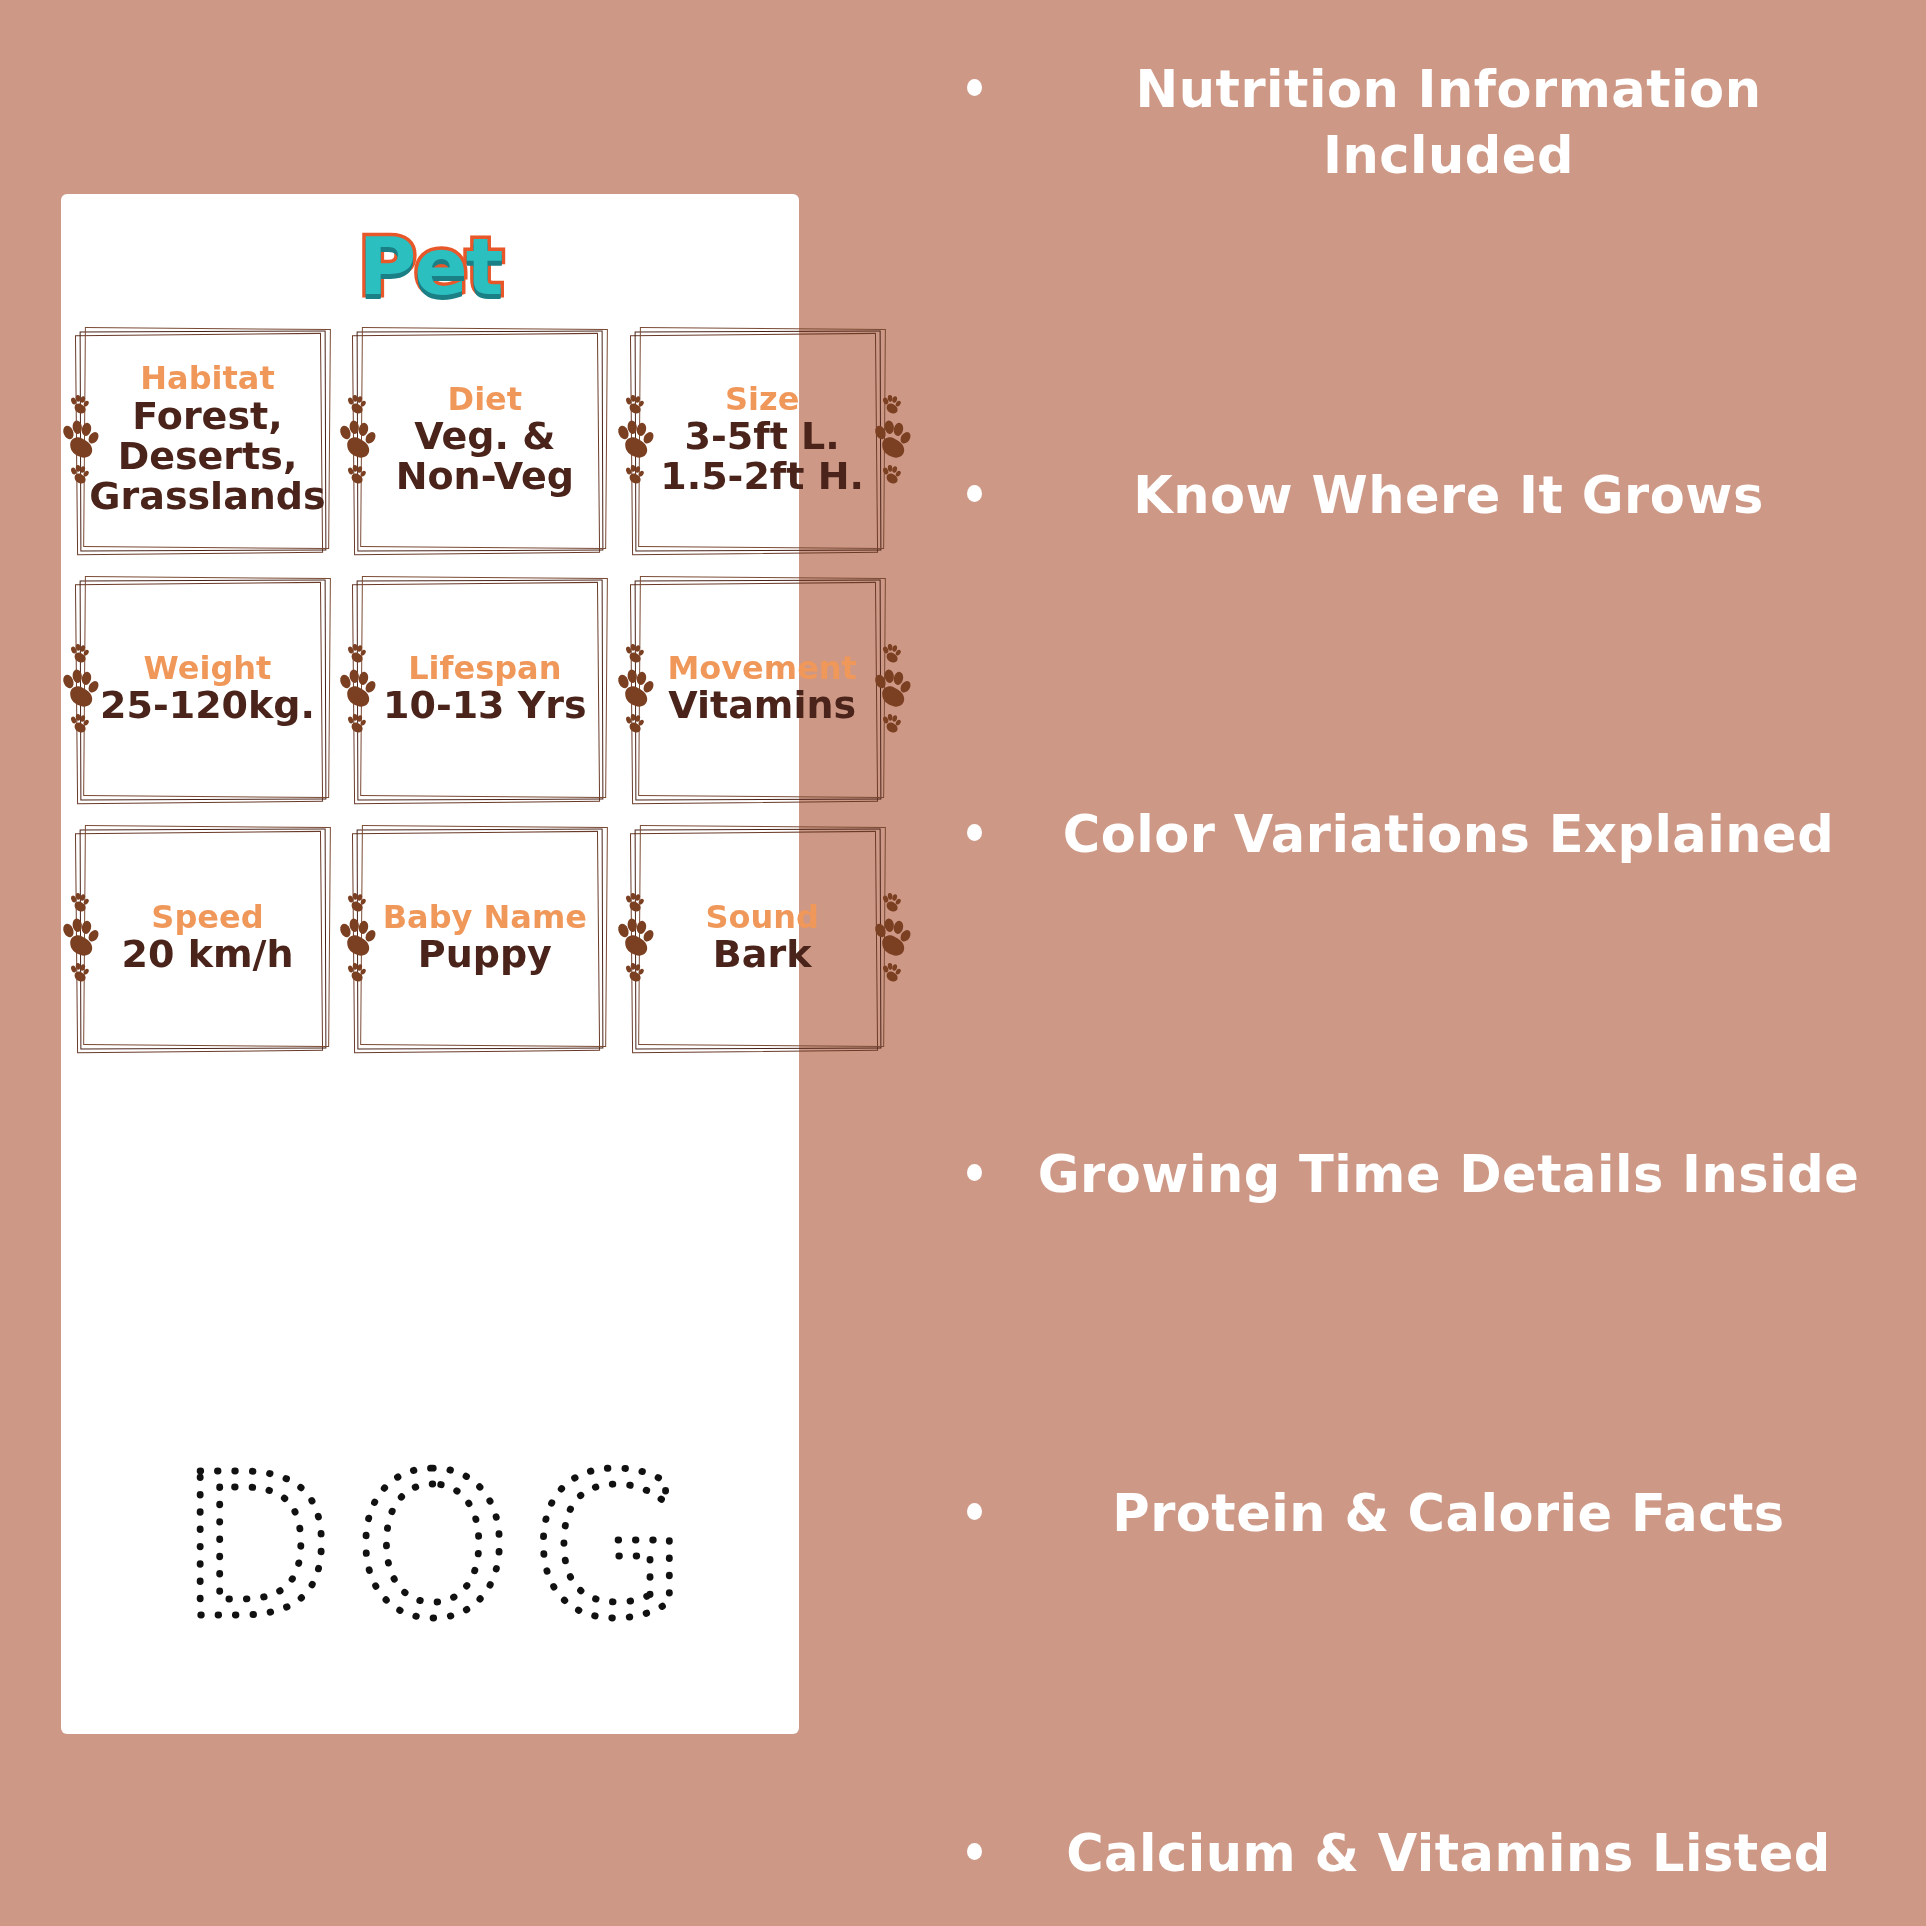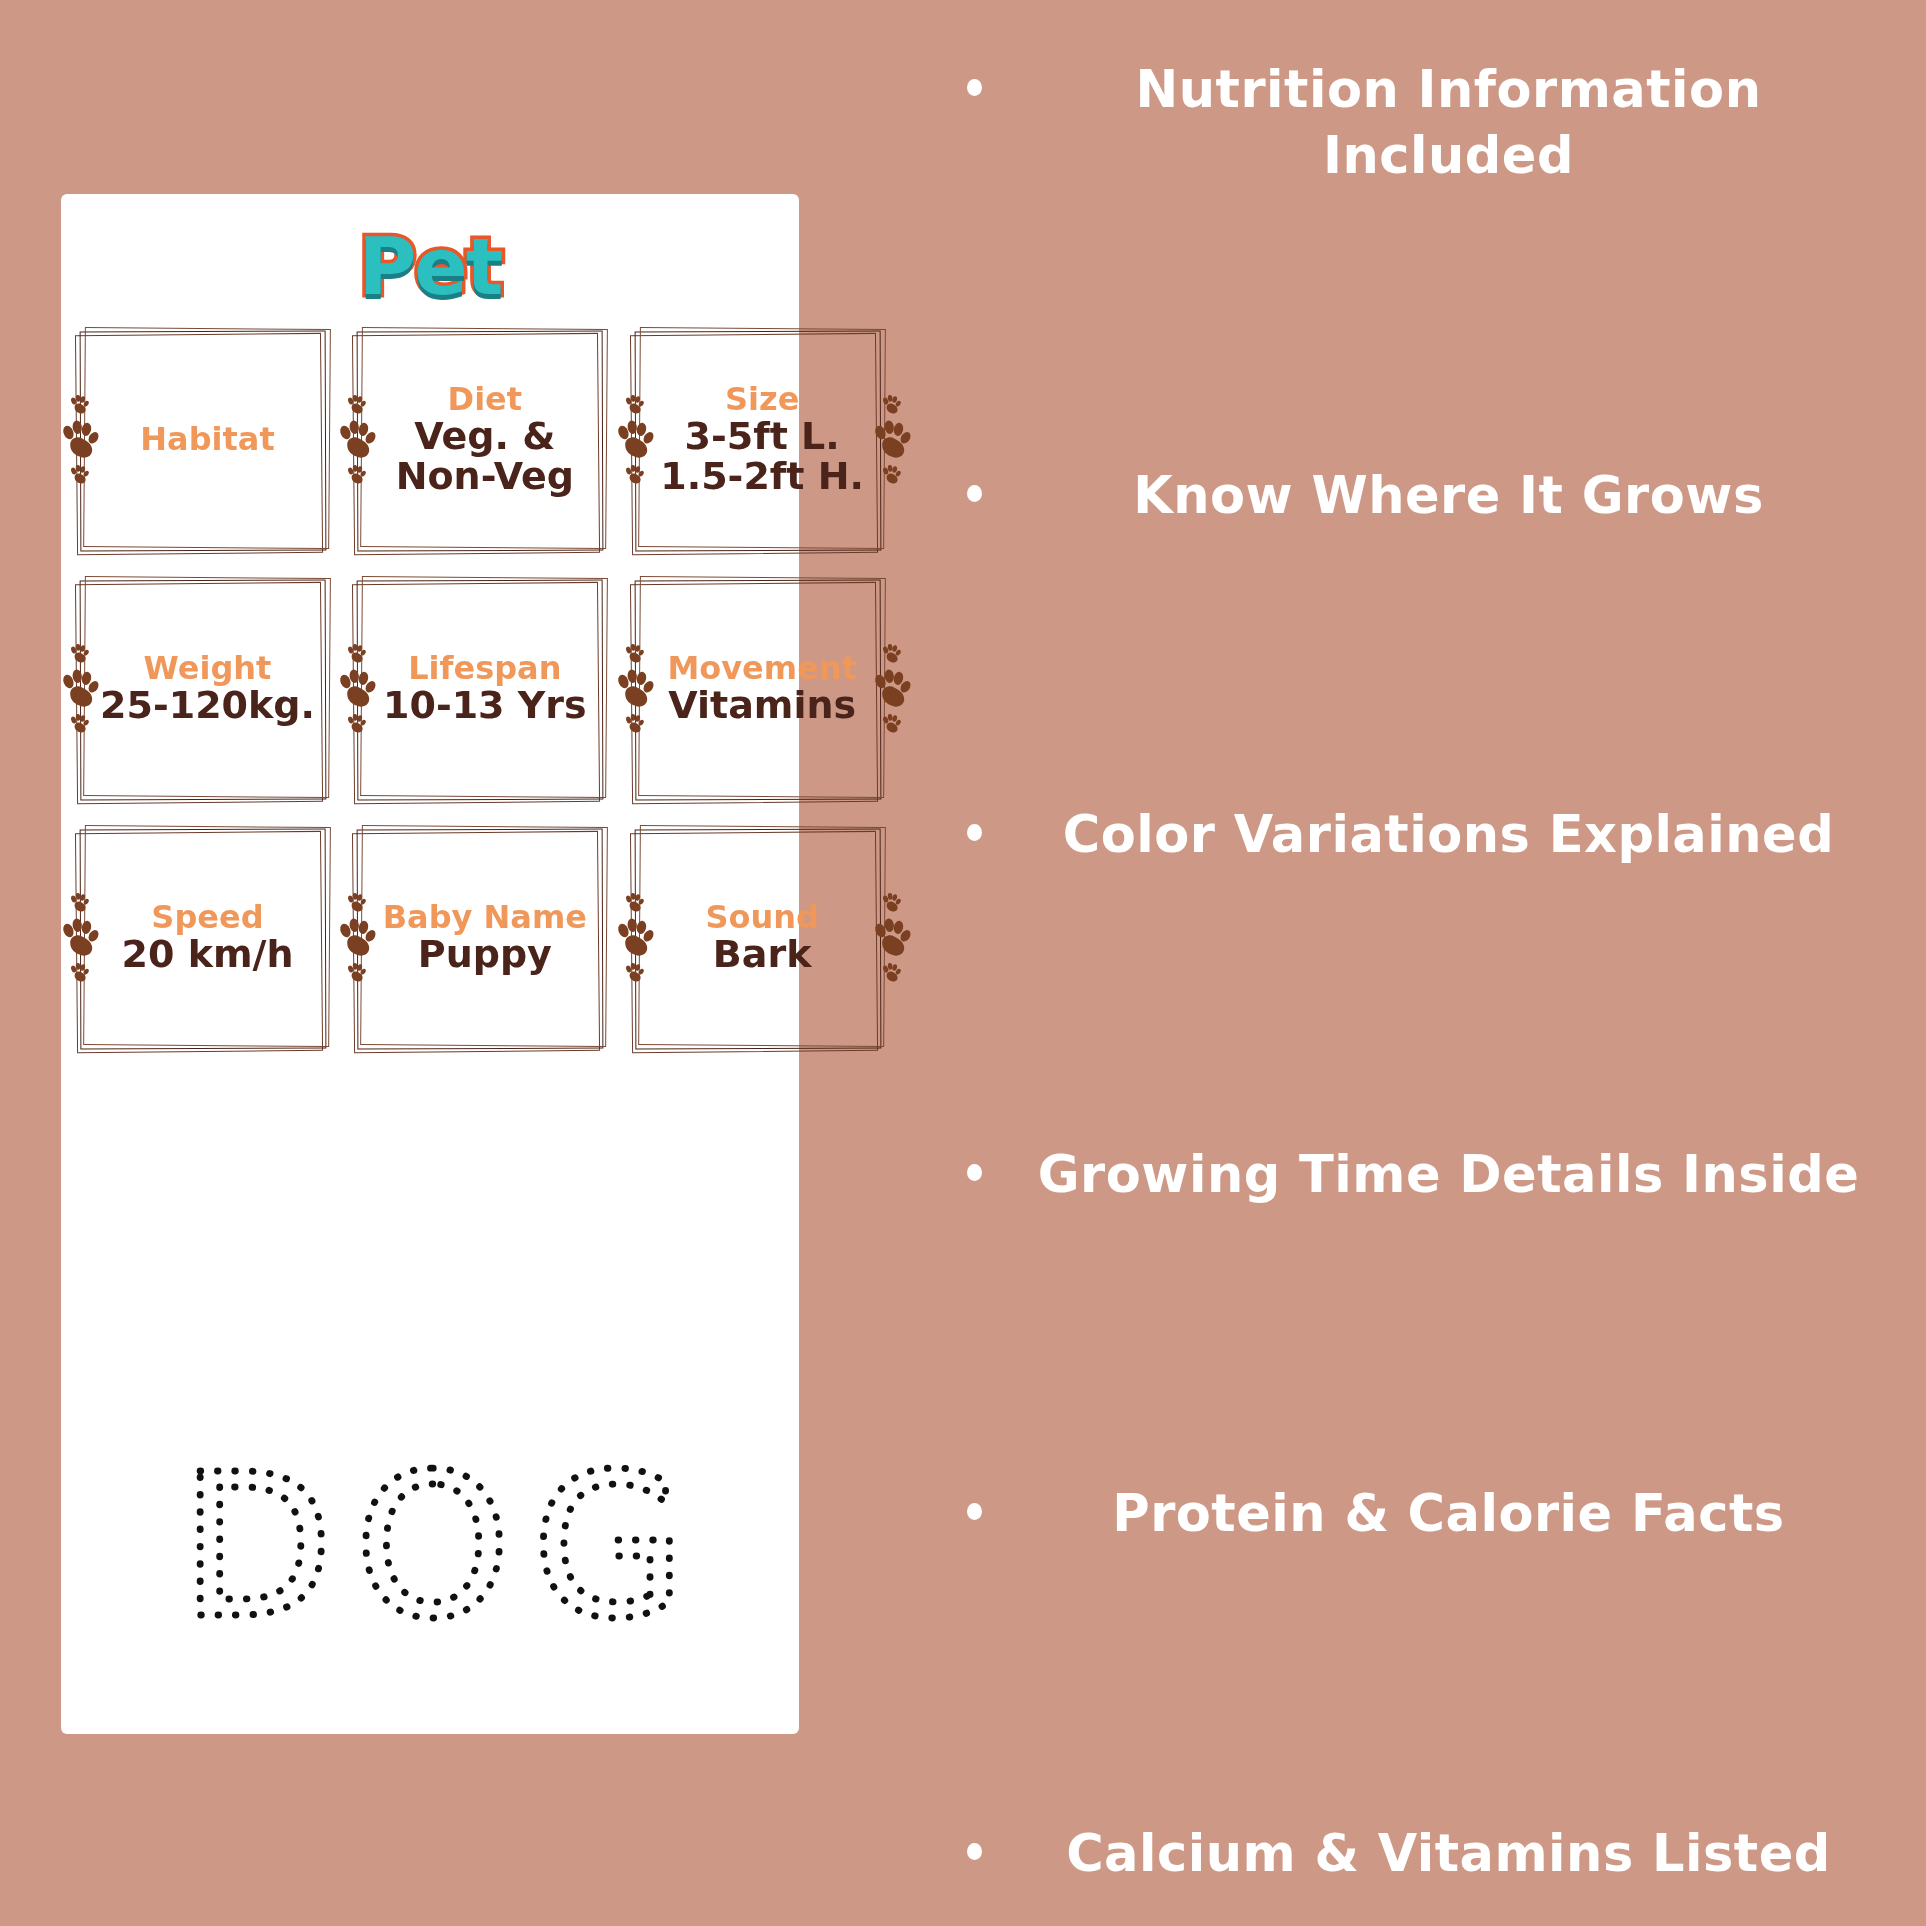--- a/index.html
+++ b/index.html
@@ -230,20 +230,25 @@
             <svg class="paw-svg paw-sm" viewBox="0 0 100 100" aria-hidden="true">
               <ellipse cx="26" cy="34" rx="11" ry="16" fill="#7b3f22" transform="rotate(-22 26 34)"></ellipse>
               <ellipse cx="46" cy="22" rx="10.5" ry="15.5" fill="#7b3f22" transform="rotate(-7 46 22)"></ellipse>
               <ellipse cx="67" cy="27" rx="10.5" ry="15" fill="#7b3f22" transform="rotate(14 67 27)"></ellipse>
               <ellipse cx="83" cy="46" rx="10" ry="14" fill="#7b3f22" transform="rotate(33 83 46)"></ellipse>
               <path d="M30 62 C30 46 48 42 56 47 C67 53 80 60 80 74 C80 88 66 94 54 90 C42 86 30 78 30 62 Z" fill="#7b3f22"></path>
             </svg>
           </div>
           <div class="cell-body">
             <div class="cell-label">Habitat</div>
+            <div class="cell-value">
+              <div>Forest,</div>
+              <div>Deserts,</div>
+              <div>Grasslands</div>
+            </div>
           </div>
         </div>
         <div class="cell">
           <div class="sketch">
             <span class="ln a"></span>
             <span class="ln b"></span>
             <span class="ln c"></span>
           </div>
           <div class="paws left">
             <svg class="paw-svg paw-sm" viewBox="0 0 100 100" aria-hidden="true">

